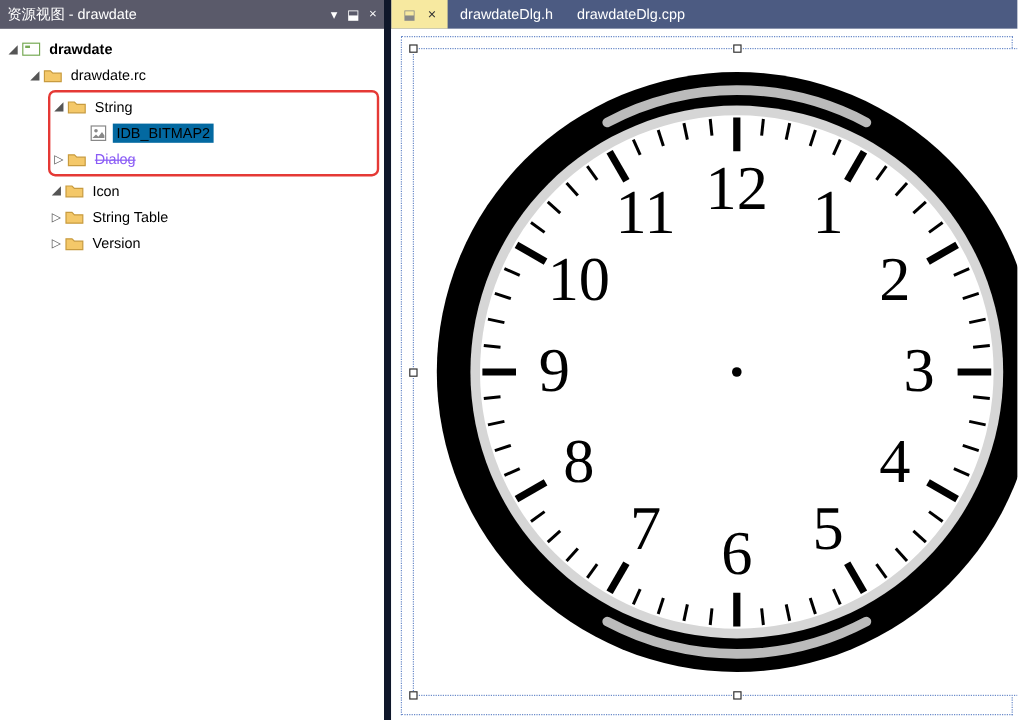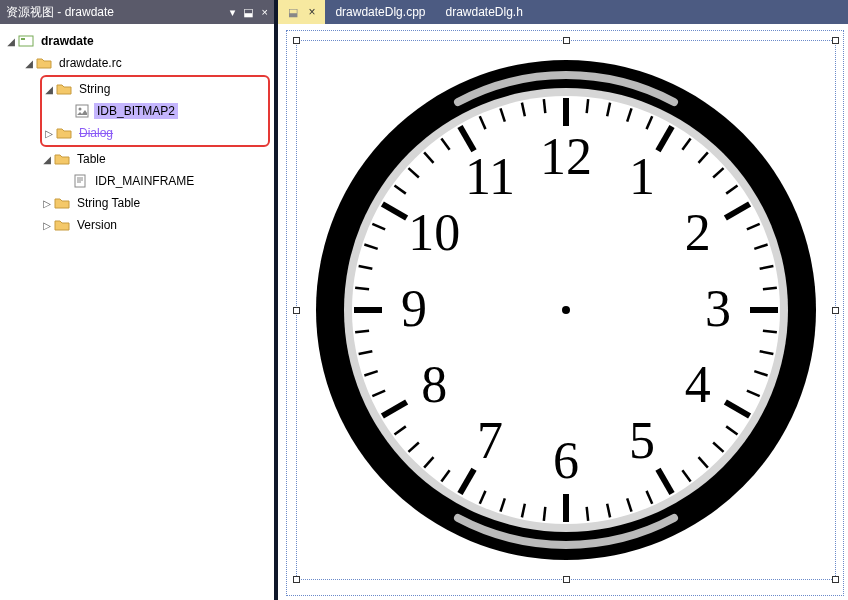--- a/index.html
+++ b/index.html
@@ -1,18 +1,18 @@
 <!DOCTYPE html>
 <html><head>
 <meta charset="utf-8">
 <style>
 * { margin: 0; padding: 0; box-sizing: border-box; }
 body { font-family: "Segoe UI", Tahoma, sans-serif; font-size: 12px; background: #fff; width: 848px; height: 600px; overflow: hidden; display: flex; }
 
-.sidebar { width: 278px; height: 100%; background: #fff; border-right: 4px solid #0f172a; display: flex; flex-direction: column; }
+.sidebar { width: 326px; height: 100%; background: #fff; border-right: 6px solid #0f172a; display: flex; flex-direction: column; }
 .sidebar-header { background: #5a5a6a; color: #fff; height: 24px; display: flex; align-items: center; padding: 0 6px; font-size: 12px; }
 .sidebar-header-title { flex: 1; }
 .sidebar-header-icons { display: flex; gap: 8px; align-items: center; }
 .sidebar-header-icons span { cursor: pointer; font-size: 11px; }
 
 .tree { padding: 6px 4px; flex: 1; overflow: auto; }
 .tree-node { display: flex; align-items: center; height: 22px; white-space: nowrap; }
 .tree-toggle { width: 14px; text-align: center; color: #555; cursor: pointer; font-size: 10px; user-select: none; }
 .tree-icon { width: 16px; height: 16px; margin-right: 4px; display: inline-flex; align-items: center; justify-content: center; }
 .tree-label { padding: 1px 3px; }
@@ -84,53 +84,41 @@
           <div class="tree-children">
             <div class="tree-node">
               <span class="tree-toggle"></span>
               <span class="tree-icon file-icon">
                 <svg width="16" height="16">
                     <rect x="2" y="2" width="12" height="12" fill="#fff" stroke="#888"></rect>
                     <circle cx="6" cy="6" r="1.5" fill="#888"></circle>
                     <path d="M3 12l3-3 2 2 3-4 2 3v2H3z" fill="#888"></path>
                   </svg>
               </span>
-              <span class="tree-label" style="background:#c4b5fd">IDB_BITMAP2</span>
+              <span class="tree-label" style="background:#0369a1">IDB_BITMAP2</span>
             </div>
           </div>
           <div class="tree-node">
             <span class="tree-toggle">▷</span>
             <span class="tree-icon folder-icon">
               <svg width="16" height="16">
                   <path d="M1 4h5l2 2h7v7H1z" fill="#f4c869" stroke="#c89b3f"></path>
                 </svg>
             </span>
             <span class="tree-label strike">Dialog</span>
           </div>
         </div>
         <div class="tree-node">
           <span class="tree-toggle">◢</span>
           <span class="tree-icon folder-icon">
             <svg width="16" height="16">
                 <path d="M1 4h5l2 2h7v7H1z" fill="#f4c869" stroke="#c89b3f"></path>
               </svg>
           </span>
-          <span class="tree-label">Table</span>
-        </div>
-        <div class="tree-children">
-          <div class="tree-node">
-            <span class="tree-toggle"></span>
-            <span class="tree-icon file-icon">
-              <svg width="16" height="16">
-                  <rect x="3" y="2" width="10" height="12" fill="#fff" stroke="#888"></rect>
-                  <path d="M5 5h6M5 7h6M5 9h4" stroke="#888"></path>
-                </svg>
-            </span>
-            <span class="tree-label">IDR_MAINFRAME</span>
-          </div>
+          <span class="tree-label">Icon</span>
         </div>
         <div class="tree-node">
           <span class="tree-toggle">▷</span>
           <span class="tree-icon folder-icon">
             <svg width="16" height="16">
                 <path d="M1 4h5l2 2h7v7H1z" fill="#f4c869" stroke="#c89b3f"></path>
               </svg>
           </span>
           <span class="tree-label">String Table</span>
         </div>
@@ -148,24 +136,24 @@
   </div>
 </div>
 
 <div class="main">
   <div class="tabbar">
     <div class="tab active">
       <span class="tab-pin">⬓</span>
       <span class="tab-close">×</span>
     </div>
     <div class="tab">
+      <span>drawdateDlg.h</span>
+    </div>
+    <div class="tab">
       <span>drawdateDlg.cpp</span>
-    </div>
-    <div class="tab">
-      <span>drawdateDlg.h</span>
     </div>
   </div>
 
   <div class="canvas-wrap">
     <div class="dotted-outer"></div>
     <div class="inner-canvas">
       <div class="sel-handle" style="left:-4px;top:-4px"></div>
       <div class="sel-handle" style="left:50%;top:-4px;margin-left:-3px"></div>
       <div class="sel-handle" style="right:-4px;top:-4px"></div>
       <div class="sel-handle" style="left:-4px;top:50%;margin-top:-3px"></div>

